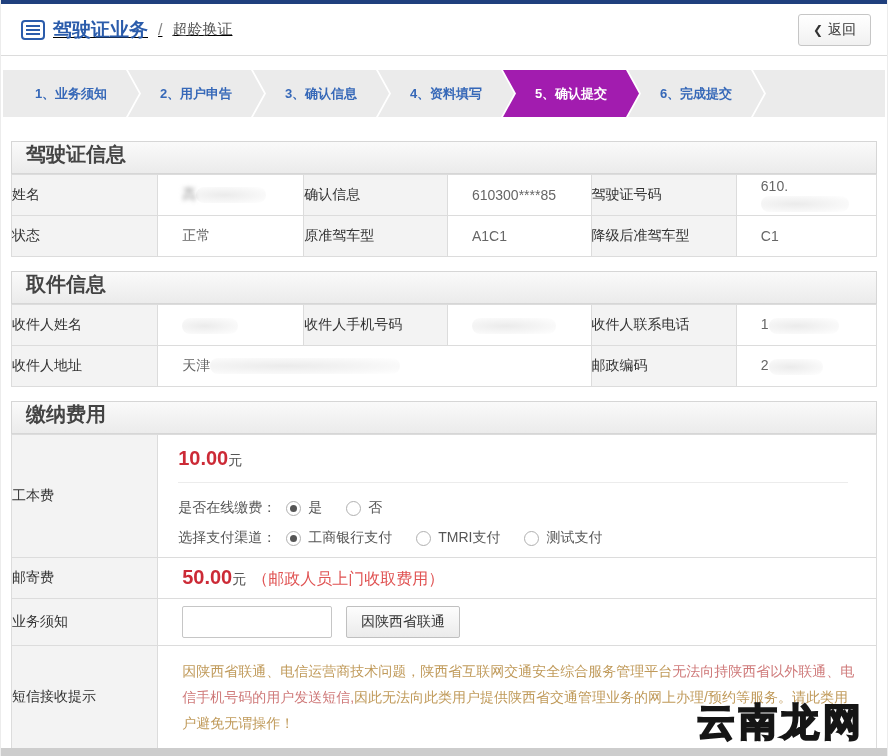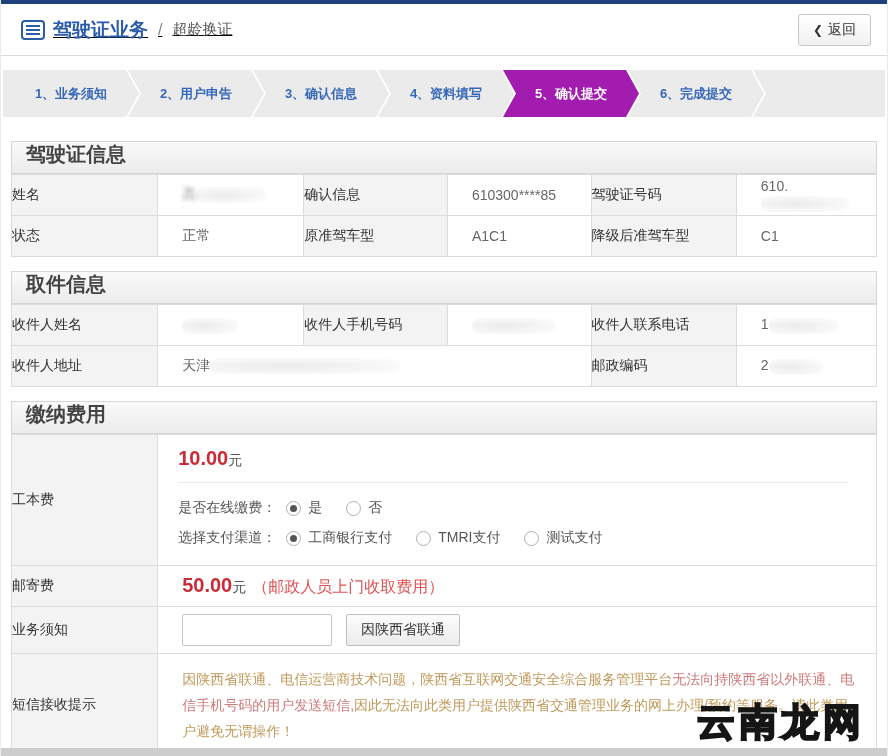--- a/index.html
+++ b/index.html
@@ -37,21 +37,21 @@
                   border:1px solid #d6d6d6; font-size:20px; font-weight:bold; color:#444;
                   padding-left:14px; }
   table.grid { width:100%; border-collapse:collapse; table-layout:fixed; font-size:14px; }
   table.grid td { border:1px solid #dcdcdc; height:41px; vertical-align:middle; }
   td.lbl { background:#f3f3f3; color:#333; text-align:left; padding-right:14px; }
   td.val { background:#fff; color:#666; text-align:left; padding-left:24px; }
   .redact { display:inline-block; vertical-align:middle; height:16px; border-radius:8px;
             background:radial-gradient(ellipse at 40% 50%, #ebebeb 0%, #f7f7f7 60%, rgba(255,255,255,0) 100%); }
   .blurred { filter:blur(2px); color:#8a8a8a; }
   
-  td.fee-val { padding:12px 0 12px 20px; }
+  td.fee-val { padding:12px 0 4px 20px; }
   .amount { font-size:20px; font-weight:bold; color:#cc2a36; }
   .unit { font-size:14px; color:#555; }
   .fee-divider { border-bottom:1px solid #ececec; margin:12px 0 10px 0; width:96%; }
   .opt-line { display:flex; align-items:center; gap:10px; color:#555; font-size:14px; height:30px; }
   .opt-line .opt-label { color:#555; }
   .radio { width:15px; height:15px; border:1px solid #b0b0b0; border-radius:50%;
            display:inline-block; background:#fff; position:relative; flex:none; cursor:pointer; }
   .radio.checked::after { content:""; position:absolute; left:3px; top:3px; width:7px; height:7px;
            border-radius:50%; background:#555; }
   .radio-item { display:inline-flex; align-items:center; gap:7px; margin-right:14px; cursor:pointer; }

